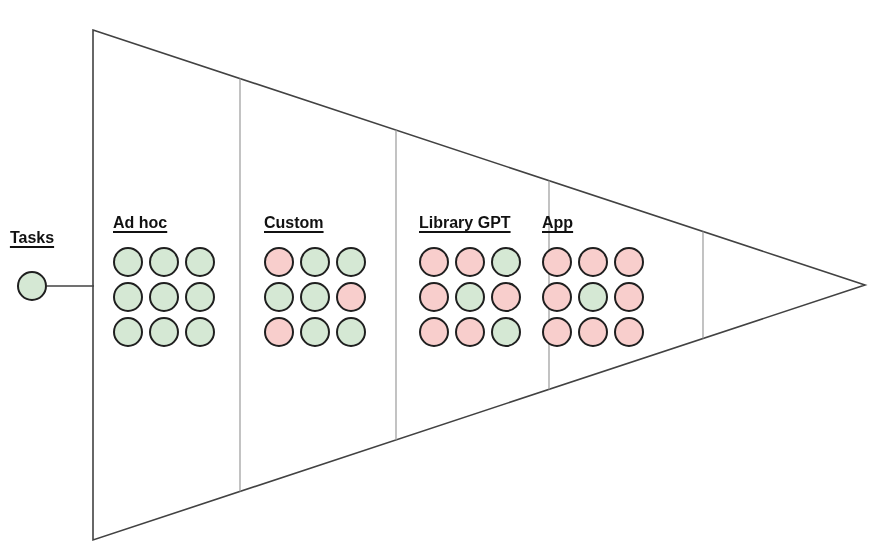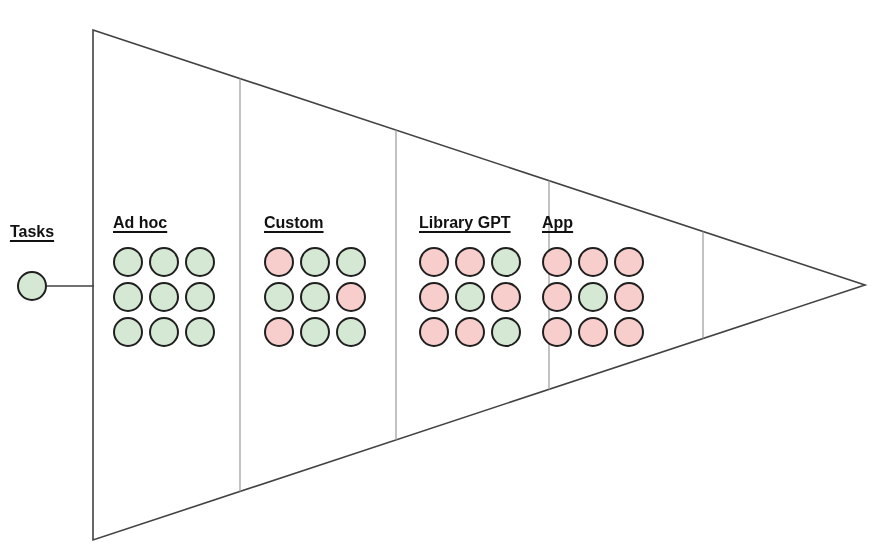--- a/index.html
+++ b/index.html
@@ -25,21 +25,21 @@
     display:grid;grid-template-columns:repeat(3,30px);
     column-gap:6px;row-gap:5px;justify-content:center;
   }
   .dot{
     width:30px;height:30px;border-radius:50%;box-sizing:border-box;
     border:2px solid var(--circle-stroke,#1f1f1f);
   }
   .dot.green{background:var(--green,#d5e8d4);}
   .dot.red{background:var(--red,#f8cecc);}
 
-  .task-node{position:absolute;left:0;top:222px;width:64px;text-align:center;}
+  .task-node{position:absolute;left:0;top:228px;width:64px;text-align:center;}
   .task-circle{
     position:absolute;left:17px;top:271px;width:30px;height:30px;border-radius:50%;
     box-sizing:border-box;border:2px solid var(--circle-stroke,#1f1f1f);
     background:var(--green,#d5e8d4);
   }
   .s0{left:113px;top:213px;}
   .s1{left:264px;top:213px;}
   .s2{left:419px;top:213px;}
   .s3{left:542px;top:213px;}
 </style>

